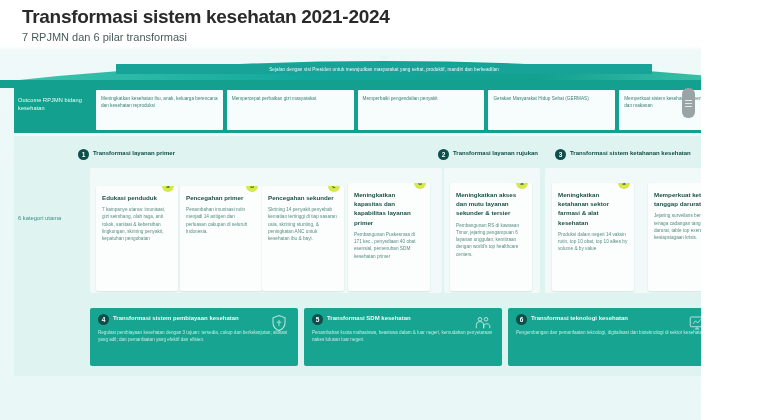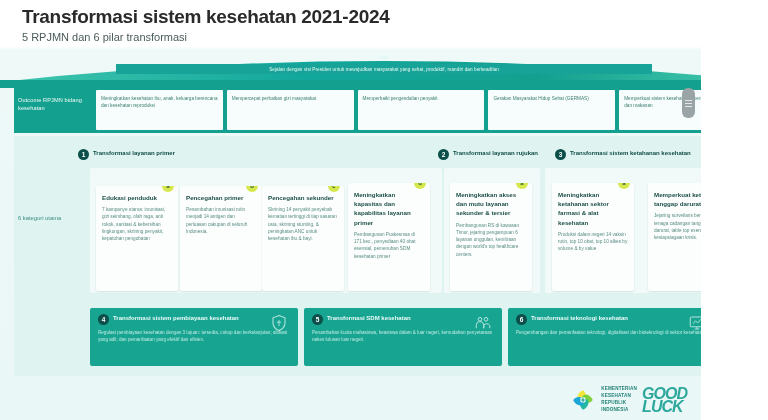--- a/index.html
+++ b/index.html
@@ -161,21 +161,21 @@
   }
   .scroll-handle i { display:block; width:7px; height:1px; background:#e4e8e9; }
 </style>
 </head>
 <body>
 
 <div id="page">
 
   <div class="hdr">
     <div class="hdr-title">Transformasi sistem kesehatan 2021-2024</div>
-    <div class="hdr-sub">5 RPJMN dan 6 pilar transformasi</div>
+    <div class="hdr-sub">7 RPJMN dan 6 pilar transformasi</div>
   </div>
 
   <div class="roof-wrap">
     <svg class="roof-svg" width="768" height="36" viewBox="0 0 768 36">
       <defs>
         <linearGradient id="rg" x1="0" y1="0" x2="1" y2="0">
           <stop offset="0%" stop-color="#3fc6ae"></stop>
           <stop offset="40%" stop-color="#12a79c"></stop>
           <stop offset="70%" stop-color="#13a08f"></stop>
           <stop offset="100%" stop-color="#46cbaf"></stop>
@@ -292,40 +292,20 @@
       </div>
       <div class="bbody">Pengembangan dan pemanfaatan teknologi, digitalisasi dan bioteknologi di sektor kesehatan.</div>
       <svg class="bicon" width="18" height="18" viewBox="0 0 24 24">
         <rect x="3" y="4" width="18" height="13" rx="1.2" fill="none" stroke="#eafaf7" stroke-width="1.3"></rect>
         <path d="M9 20 H15 M12 17 V20" stroke="#eafaf7" stroke-width="1.3" fill="none"></path>
         <path d="M7 13 L10 9 L13 12 L17 7" fill="none" stroke="#eafaf7" stroke-width="1.2"></path>
       </svg>
     </div>
   </div>
 
-  <div class="footer">
-    <svg class="logo-mark" viewBox="0 0 48 48">
-      <path d="M24 6 C29 10 31 16 28 22 C25 28 18 28 15 23 C12 18 16 9 24 6 Z" fill="#f2e53b"></path>
-      <path d="M42 24 C38 29 32 31 26 28 C20 25 20 18 25 15 C30 12 39 16 42 24 Z" fill="#7fd13b"></path>
-      <path d="M24 42 C19 38 17 32 20 26 C23 20 30 20 33 25 C36 30 32 39 24 42 Z" fill="#21b8a0"></path>
-      <path d="M6 24 C10 19 16 17 22 20 C28 23 28 30 23 33 C18 36 9 32 6 24 Z" fill="#1aa6d6"></path>
-      <circle cx="24" cy="24" r="5" fill="#ffffff"></circle>
-      <path d="M24 20 V28 M20 24 H28" stroke="#18a08c" stroke-width="2.2"></path>
-    </svg>
-    <div>
-      <div class="logo-txt">KEMENTERIAN</div>
-      <div class="logo-txt">KESEHATAN</div>
-      <div class="logo-txt">REPUBLIK</div>
-      <div class="logo-txt">INDONESIA</div>
-    </div>
-    <div>
-      <div class="goodluck">GOOD</div>
-      <div class="goodluck">LUCK</div>
-    </div>
-  </div>
 
   <div class="scroll-handle">
     <i></i>
     <i></i>
     <i></i>
   </div>
 
 </div>
 
 </body></html>

